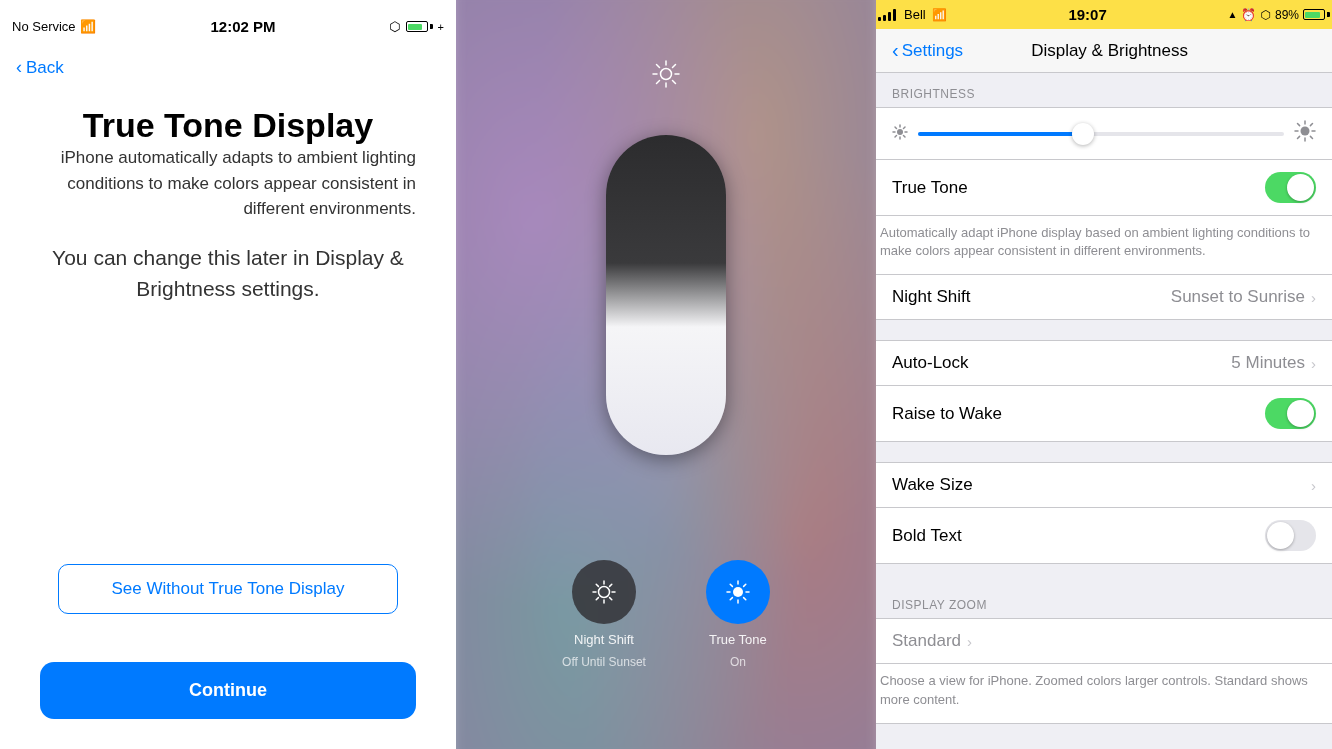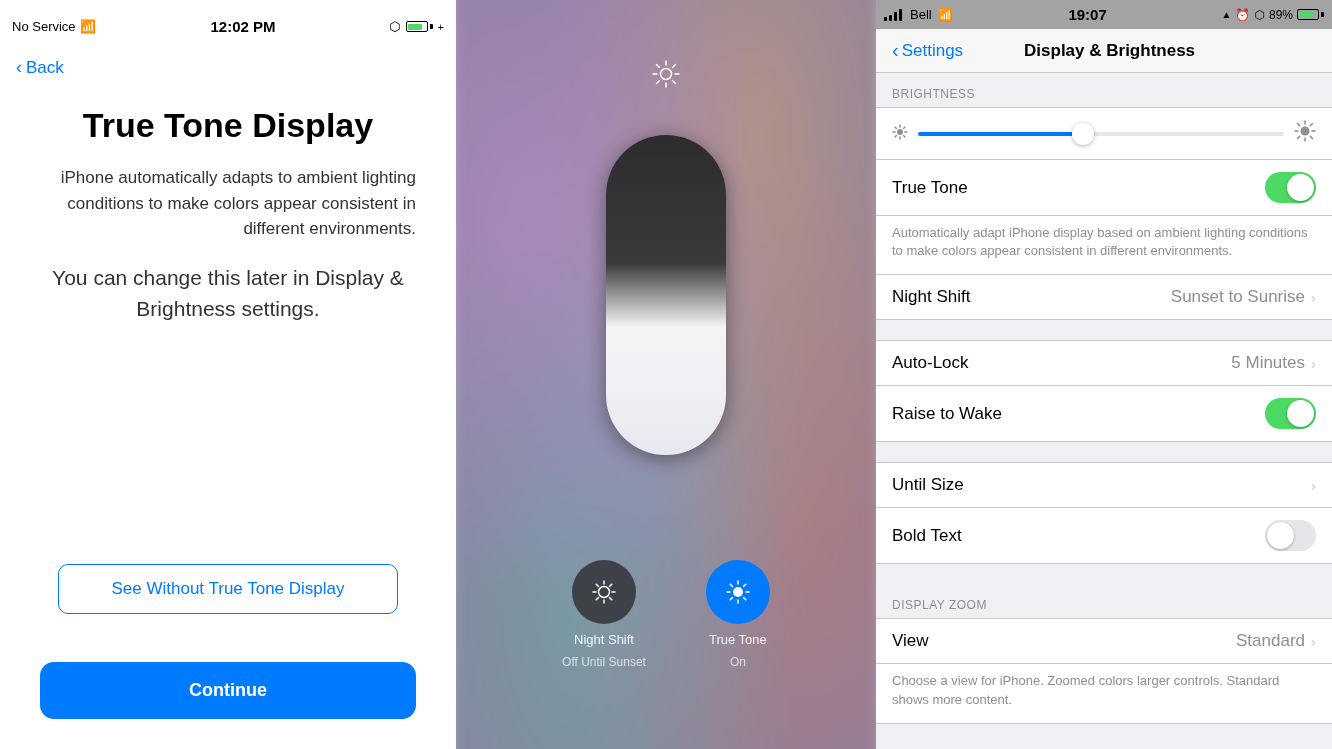--- a/index.html
+++ b/index.html
@@ -49,21 +49,20 @@
       flex: 1;
       display: flex;
       flex-direction: column;
       align-items: center;
     }
     .setup-title {
       font-size: 34px;
       font-weight: 700;
       color: #000;
       text-align: center;
-      margin-bottom: 20px;
     }
     .setup-desc {
       font-size: 17px;
       color: #333;
       text-align: right;
       line-height: 1.5;
       margin-bottom: 20px;
     }
     .setup-desc2 {
       font-size: 21px;
@@ -185,25 +184,25 @@
     
     .panel-settings {
       width: 456px;
       height: 749px;
       background: #efeff4;
       display: flex;
       flex-direction: column;
       overflow: hidden;
     }
     .settings-status-bar {
-      background: #a3a3a3;
+      background: #fde047;
       display: flex;
       justify-content: space-between;
       align-items: center;
-      padding: 6px 8px;
+      padding: 6px 2px;
       font-size: 13px;
       font-weight: 500;
       color: #000;
       flex-shrink: 0;
     }
     .settings-status-left { display: flex; align-items: center; gap: 4px; }
     .settings-status-right { display: flex; align-items: center; gap: 4px; }
     .settings-nav {
       background: #f7f7f7;
       border-bottom: 1px solid #c8c8cc;
@@ -217,21 +216,21 @@
       font-size: 17px;
       display: flex;
       align-items: center;
       gap: 3px;
       cursor: pointer;
     }
     .settings-title {
       flex: 1;
       text-align: center;
       font-size: 17px;
-      font-weight: 700;
+      font-weight: 400;
       color: #000;
       margin-right: 60px;
     }
     .settings-body {
       flex: 1;
       overflow-y: auto;
     }
     .settings-section-header {
       padding: 14px 16px 6px;
       font-size: 12px;
@@ -325,21 +324,21 @@
       height: 27px;
       background: #fff;
       border-radius: 50%;
       box-shadow: 0 1px 3px rgba(0,0,0,0.3);
       transition: left 0.2s;
     }
     .toggle-on .toggle-knob { left: 22px; }
     .toggle-off .toggle-knob { left: 2px; }
     .true-tone-desc {
       background: #fff;
-      padding: 8px 16px 14px;
+      padding: 8px 4px 14px;
       font-size: 13px;
       color: #8e8e93;
       line-height: 1.4;
       border-bottom: 1px solid #c8c8cc;
     }
     .section-gap { height: 20px; background: #efeff4; }
 
     
     .signal-bars {
       display: flex;
@@ -583,37 +582,36 @@
         <div class="toggle toggle-on">
           <div class="toggle-knob"></div>
         </div>
       </div>
     </div>
 
     <div class="section-gap"></div>
 
     <div class="settings-card">
       <div class="settings-row">
-        <span class="settings-row-label">Until Size</span>
+        <span class="settings-row-label">Wake Size</span>
         <span class="chevron">›</span>
       </div>
       <div class="settings-row">
         <span class="settings-row-label">Bold Text</span>
         <div class="toggle toggle-off">
           <div class="toggle-knob"></div>
         </div>
       </div>
     </div>
 
     <div class="section-gap"></div>
 
     <div class="settings-section-header">DISPLAY ZOOM</div>
 
     <div class="settings-card">
       <div class="settings-row">
-        <span class="settings-row-label">View</span>
         <span class="settings-row-value">Standard</span>
         <span class="chevron">›</span>
       </div>
       <div class="true-tone-desc" style="border-bottom:none;">Choose a view for iPhone. Zoomed colors larger controls. Standard shows more content.</div>
     </div>
   </div>
 </div>
 
 </body></html>

